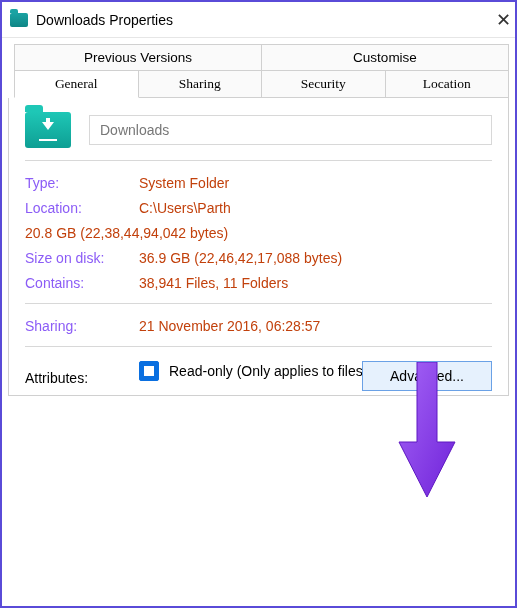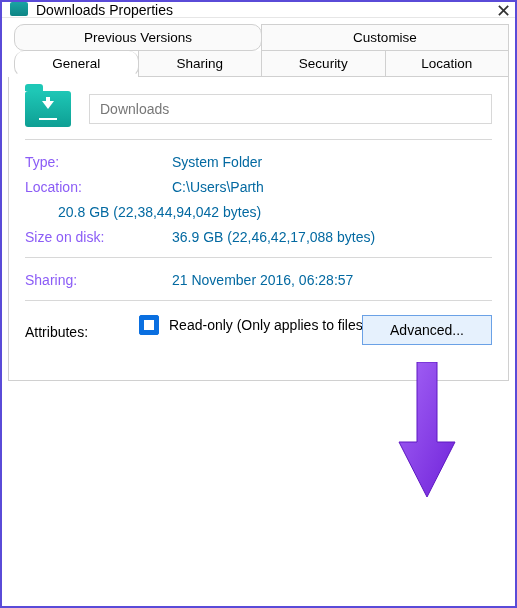--- a/index.html
+++ b/index.html
@@ -10,22 +10,22 @@
     font-family: "Segoe UI", Tahoma, sans-serif;
     font-size: 14px;
     color: #000;
     background: #fff;
     border: 2px solid #5a4bd8;
     position: relative;
     overflow: hidden;
   }
   .titlebar {
     display: flex;
-    align-items: flex-start;
-    height: 16px;
+    align-items: center;
+    height: 36px;
     padding: 0 4px 0 8px;
     background: #fff;
     border-bottom: 1px solid #e6e6e6;
   }
   .titlebar .folder-glyph {
     width: 18px; height: 14px; margin-right: 8px;
     background: linear-gradient(#1aa3a3,#0e8585);
     border-radius: 2px;
     position: relative;
   }
@@ -44,34 +44,34 @@
   .tab {
     flex: 1;
     text-align: center;
     padding: 5px 0;
     border: 1px solid #d0d0d0;
     background: #fafafa;
     font-size: 13.5px;
     cursor: pointer;
     margin-left: -1px;
   }
-  .tab:first-child { margin-left: 6px; border-radius: 10px; }
+  .tab:first-child { margin-left: 6px; }
   .tab.active {
     background: #fff;
     border-bottom: 1px solid #fff;
     position: relative;
     z-index: 2;
   }
-  .tab-row.bottom .tab { border-top: none; }
+  .tab-row.bottom .tab { border-top: none; font-family: Liberation Serif, serif; }
 
   .content {
     margin: 0 6px 6px 6px;
     border: 1px solid #d0d0d0;
     border-top: none;
-    padding: 14px 16px 35px 16px;
+    padding: 14px 16px 4px 16px;
     background: #fff;
   }
 
   .name-row { display: flex; align-items: center; gap: 18px; margin-bottom: 10px; }
   .folder-icon-lg {
     width: 46px; height: 36px;
     background: linear-gradient(#1ec7b6,#0e9f94);
     border-radius: 3px;
     position: relative;
   }
@@ -95,21 +95,21 @@
   }
   .name-input {
     flex: 1; height: 30px; border: 1px solid #d8d8d8;
     padding: 0 10px; color: #777; font-size: 14px; font-family: inherit;
   }
 
   .hr { border: none; border-top: 1px solid #d8d8d8; margin: 12px 0 14px 0; }
 
   .kv { display: flex; margin: 9px 0; font-size: 14px; }
   .kv .k { width: 114px; color: #8b5cf6; }
-  .kv .v { flex: 1; color: #0369a1; margin-left: 33px; }
+  .kv .v { flex: 1; color: #c2410c; }
 
   .attr-row { display: flex; align-items: center; margin-top: 2px; }
   .attr-label { width: 114px; padding-top: 3px; }
   .attr-controls { flex: 1; }
   .chk-line { display: flex; align-items: center; gap: 10px; margin-bottom: 14px; }
   .chk {
     width: 20px; height: 20px; border: 1px solid #999; border-radius: 2px;
     display: inline-flex; align-items: center; justify-content: center;
     background: #fff; cursor: pointer;
   }
@@ -172,20 +172,24 @@
   <div class="kv">
     <div class="k">Location:</div>
     <div class="v">C:\Users\Parth</div>
   </div>
   <div class="kv">
     <div class="v">20.8 GB (22,38,44,94,042 bytes)</div>
   </div>
   <div class="kv">
     <div class="k">Size on disk:</div>
     <div class="v">36.9 GB (22,46,42,17,088 bytes)</div>
+  </div>
+  <div class="kv">
+    <div class="k">Contains:</div>
+    <div class="v">38,941 Files, 11 Folders</div>
   </div>
 
   <hr class="hr">
 
   <div class="kv">
     <div class="k">Sharing:</div>
     <div class="v">21 November 2016, 06:28:57</div>
   </div>
 
   <hr class="hr">

